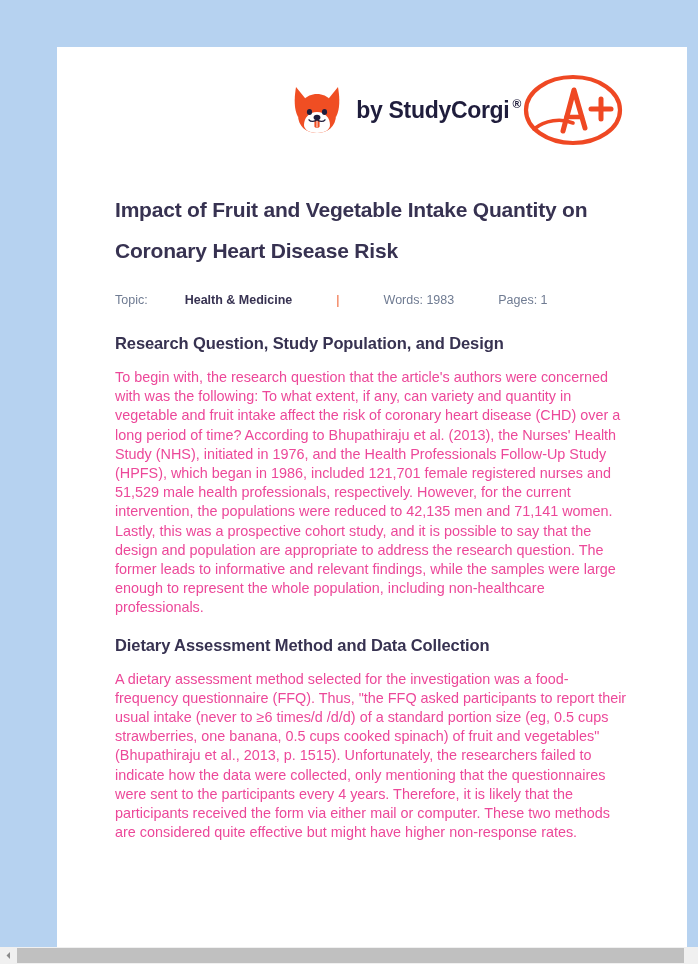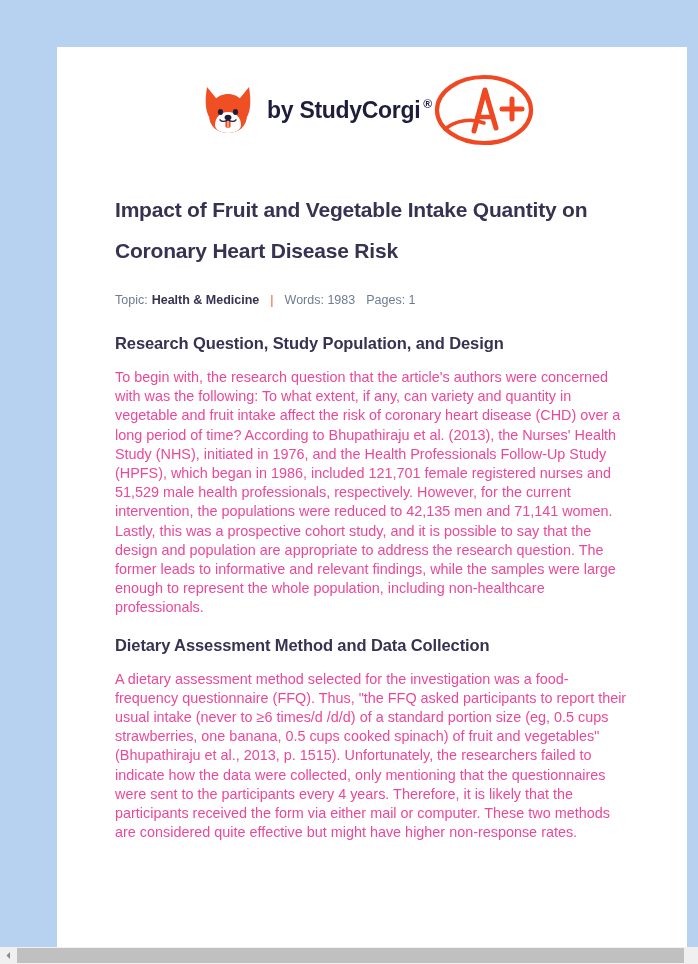--- a/index.html
+++ b/index.html
@@ -39,21 +39,21 @@
   #page-inner {
     padding: 0 58px;
     box-sizing: border-box;
     width: 630px;
   }
 
   
   .brand-row {
     display: flex;
     align-items: center;
-    justify-content: center;
+    justify-content: flex-end;
     height: 107px;
     padding-top: 19px;
     box-sizing: border-box;
   }
   .brand-left {
     display: flex;
     align-items: center;
     gap: 15px;
   }
   .corgi-logo {
@@ -99,20 +99,21 @@
   }
 
   
   .meta-line {
     margin-top: 22px;
     font-size: 12.5px;
     color: #6f7b92;
     display: flex;
     align-items: center;
     white-space: nowrap;
+    gap: 33px;
   }
   .meta-label { color: #6f7b92; }
   .meta-topic {
     color: #373251;
     font-weight: bold;
     margin-left: 4px;
   }
   .meta-sep {
     color: #ef5c2b;
     margin: 0 11px;

